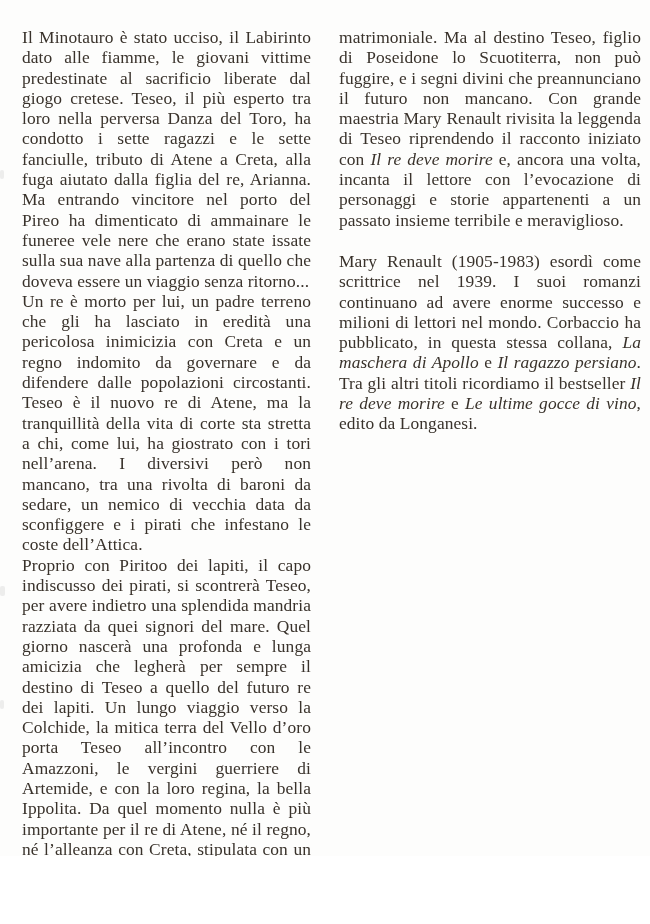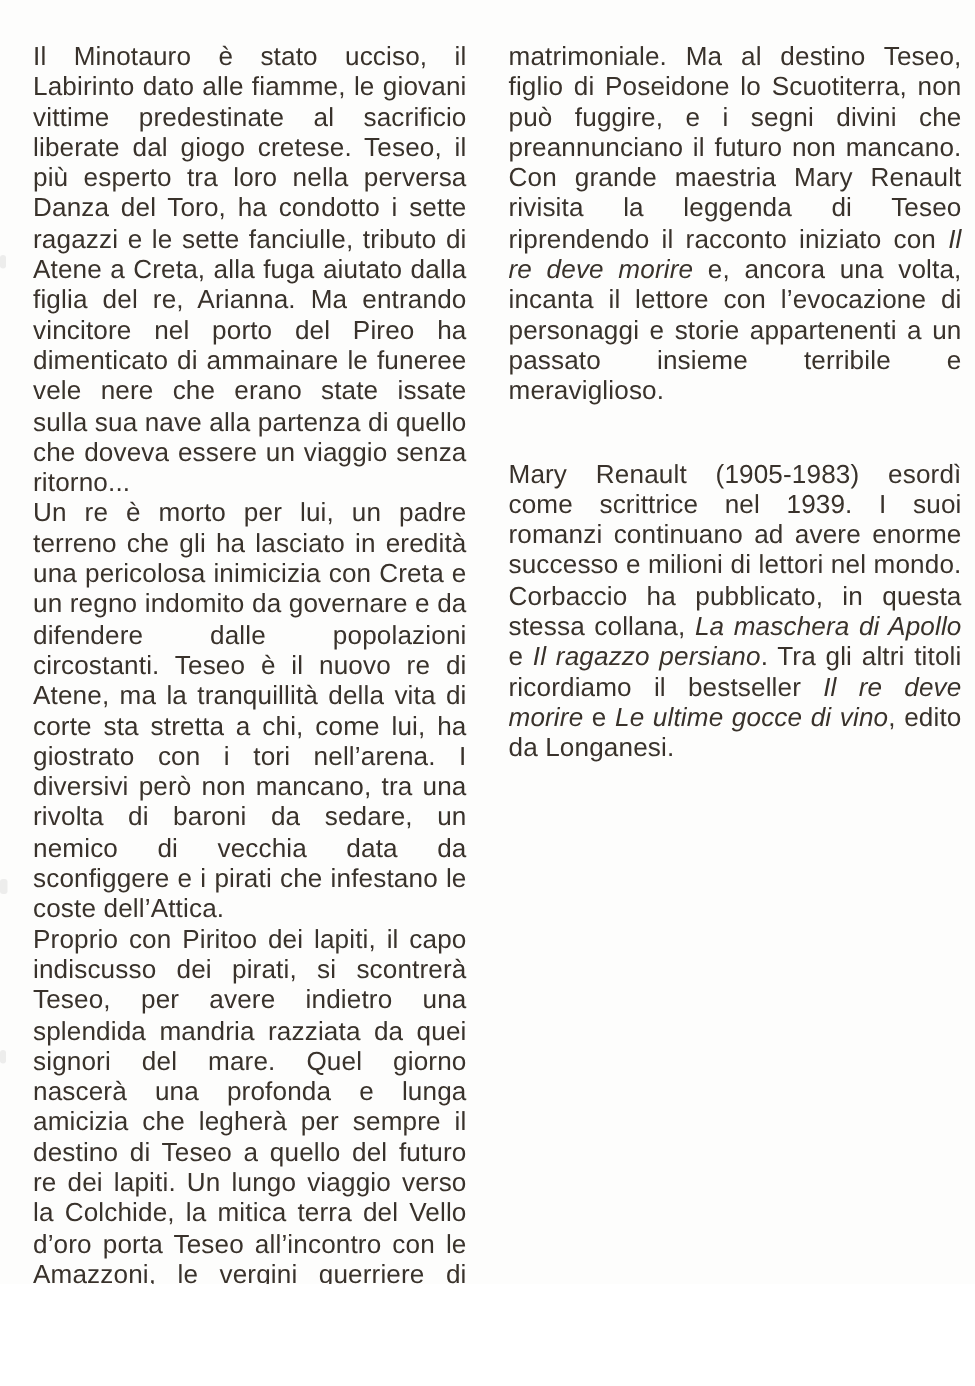--- a/index.html
+++ b/index.html
@@ -6,38 +6,38 @@
     margin: 0;
     padding: 0;
     background: #ffffff;
   }
   .page {
     position: relative;
     width: 650px;
     height: 856px;
     background: var(--paper, #fdfdfc);
     overflow: hidden;
-    font-family: Liberation Sans, sans-serif;
+    font-family: Liberation Serif, serif;
     color: var(--ink, #39322b);
   }
   .column {
     position: absolute;
     top: 27px;
     font-size: 17.4px;
     line-height: 20.3px;
     letter-spacing: 0.1px;
   }
   .column-left  { left: 22px;  width: 289px; }
   .column-right { left: 339px; width: 302px; }
   .column p {
     margin: 0;
     text-align: justify;
     text-justify: inter-word;
   }
-  .column p.gap-before { margin-top: 35px; }
+  .column p.gap-before { margin-top: 21px; }
   .seg-italic { font-style: italic; }
   
   .artifact {
     position: absolute;
     background: #e6e6e6;
     border-radius: 2px;
     opacity: 0.7;
   }
   .artifact-a { left: 0;   top: 170px; width: 4px;   height: 9px;  }
   .artifact-b { left: 0;   top: 586px; width: 5px;   height: 10px; }

